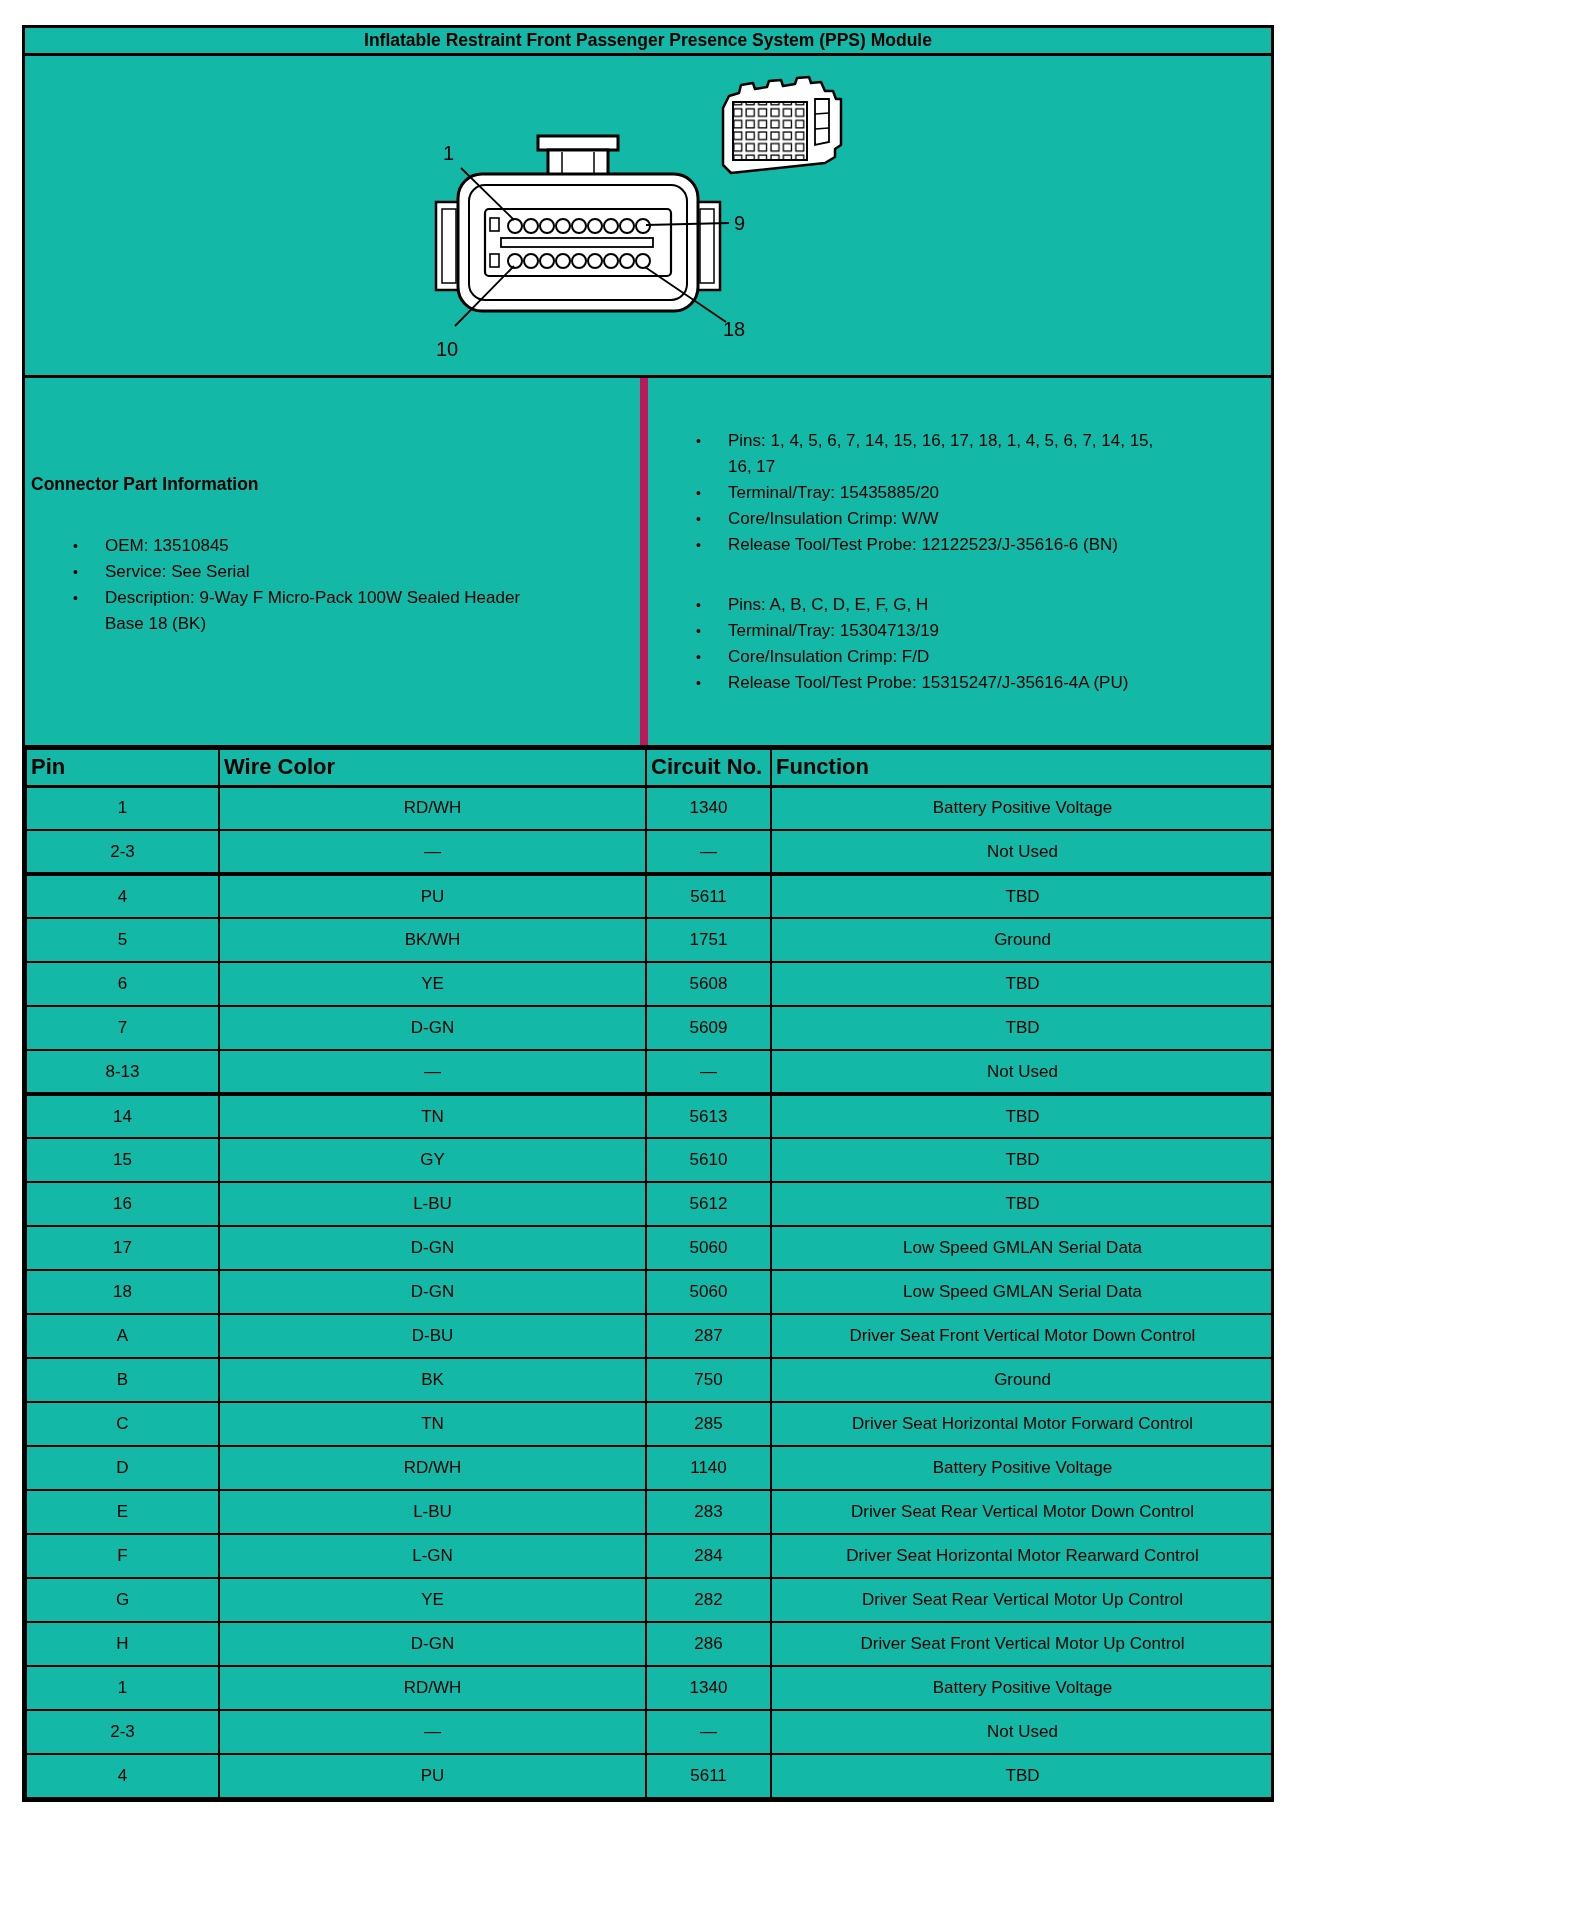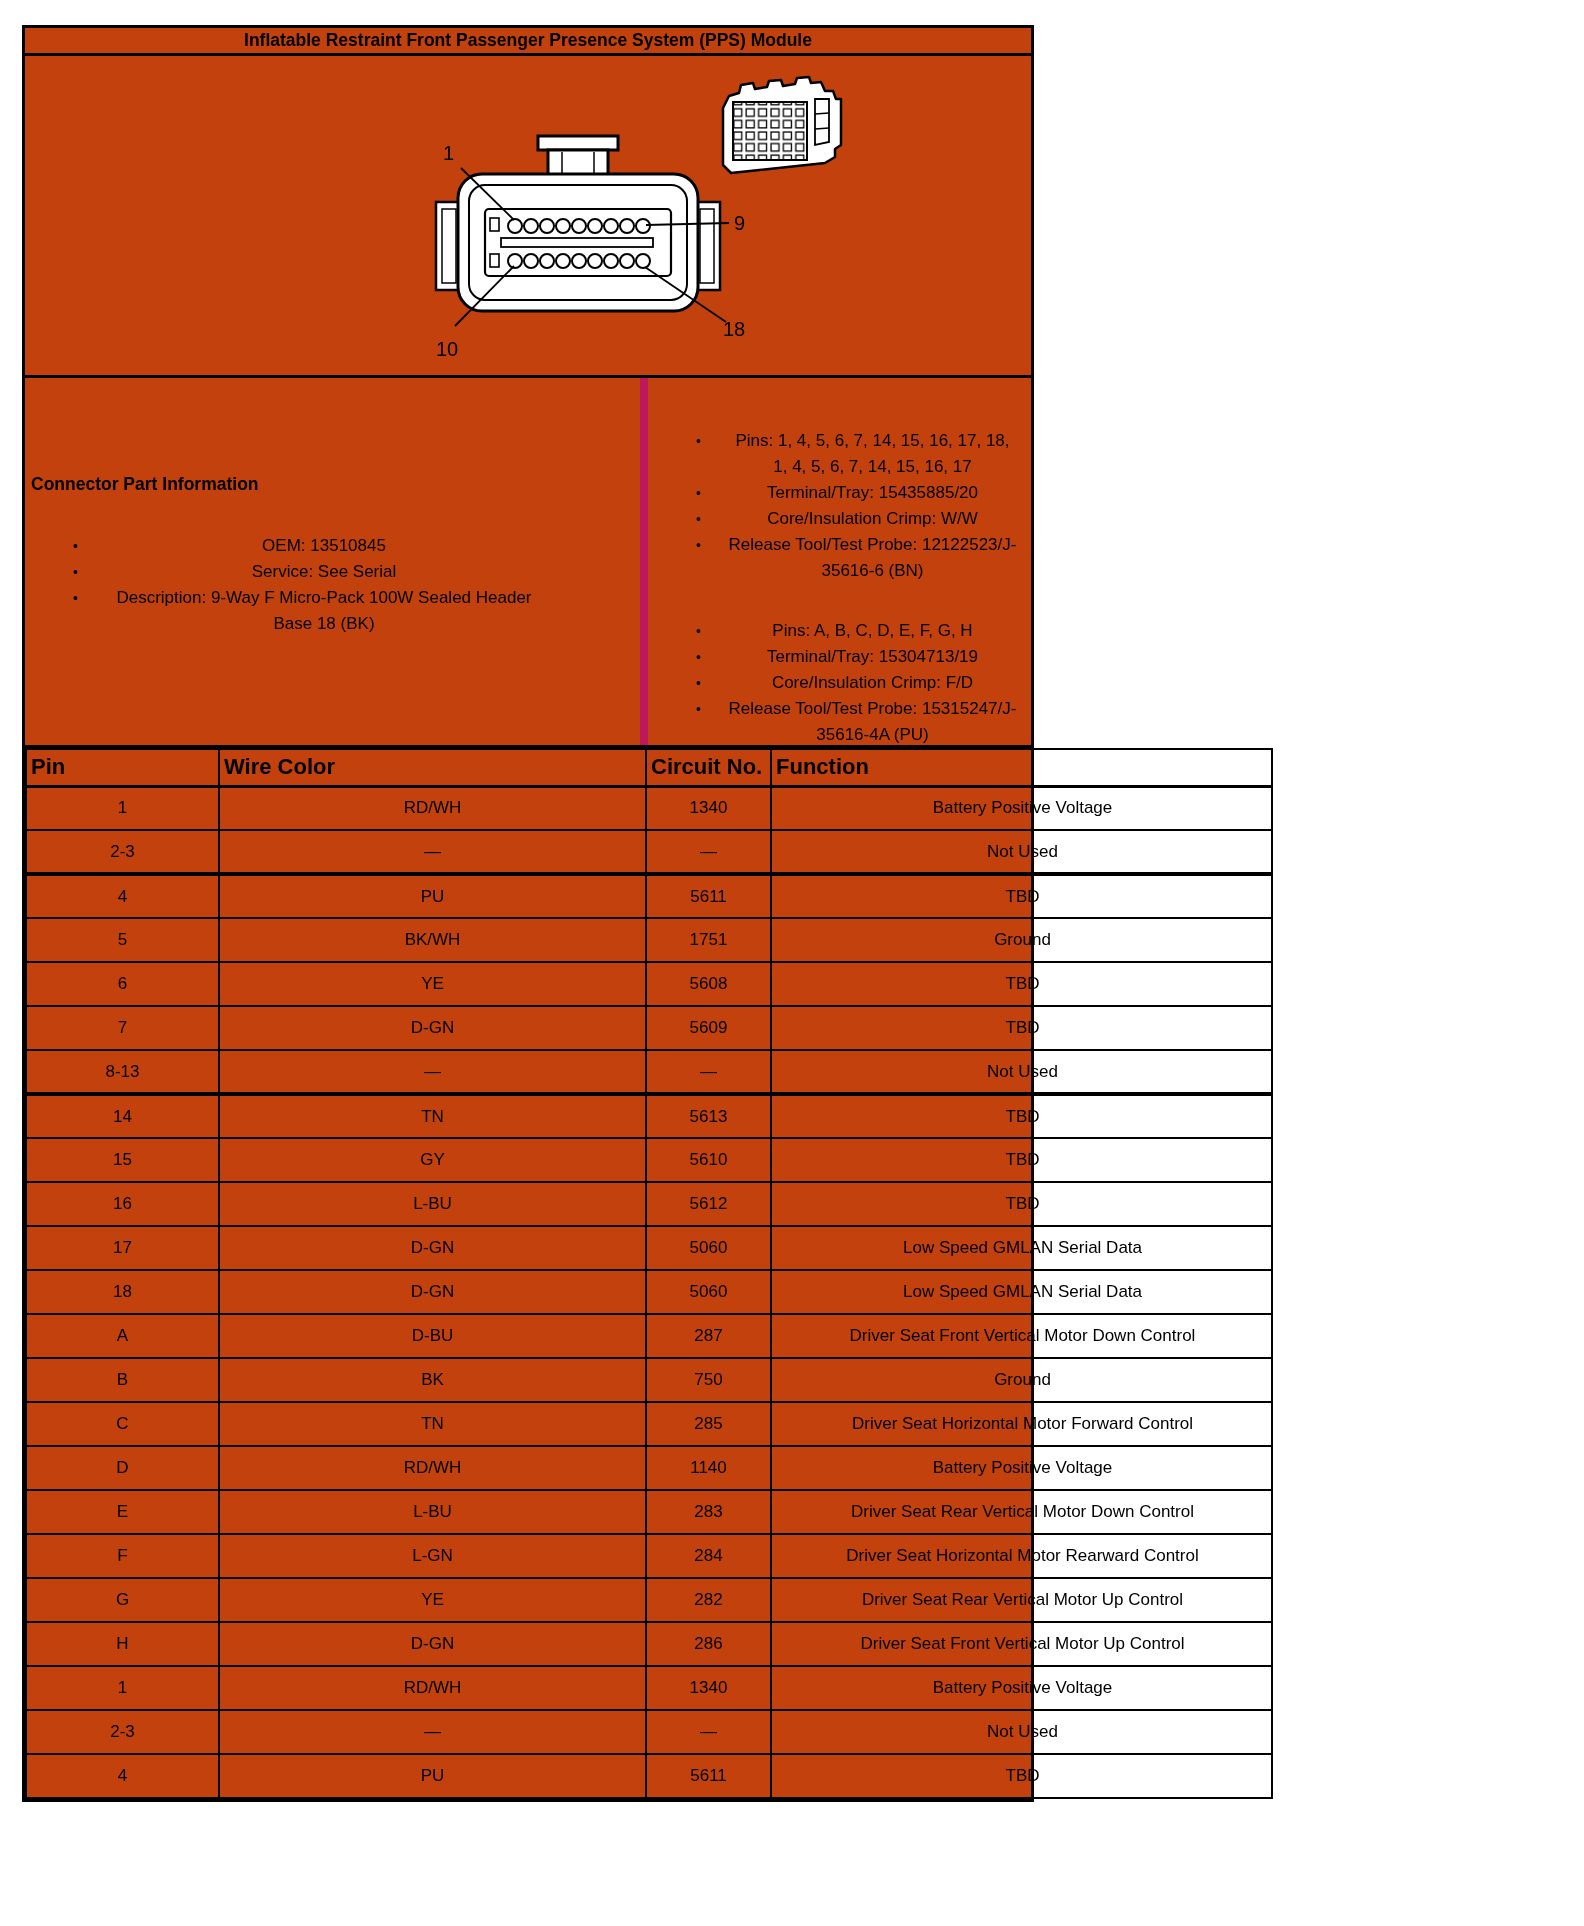--- a/index.html
+++ b/index.html
@@ -1,37 +1,37 @@
 <!DOCTYPE html>
 <html><head>
 <meta charset="utf-8">
 <style>
   * { box-sizing: border-box; }
   html,body { margin:0; padding:0; background:#e8e8e8; }
   body { font-family:"Liberation Sans", sans-serif; color:#000; }
   .page { position:relative; width:1584px; height:1926px; background:#fff; overflow:hidden; }
-  .doc { position:absolute; left:22px; top:25px; width:1012px; border:3px solid #000; background:#c2410c; }
+  .doc { position:absolute; left:22px; top:25px; width:1252px; border:3px solid #000; background:#14b8a6; }
 
   .title-bar { height:28px; border-bottom:3px solid #000; display:flex; align-items:center; justify-content:center;
                font-weight:bold; font-size:17.5px; }
 
   .diagram-area { position:relative; height:322px; border-bottom:3px solid #000; }
   .diagram-area svg { position:absolute; left:0; top:0; }
   .callout { position:absolute; font-size:20px; }
 
   .info-row { display:flex; height:370px; border-bottom:3px solid #000; }
   .connector-info { width:623px; border-right:8px solid #be185d; padding:95px 10px 18px 6px; }
   .terminal-info { flex:1; padding:8px 14px 0 6px; }
   .section-title { font-weight:bold; font-size:17.5px; line-height:22px; }
   .connector-info .bullet-list { margin-top:38px; }
   .terminal-info .bullet-list.group1 { margin-top:42px; }
   .terminal-info .bullet-list.group2 { margin-top:34px; }
   .bullet-item { display:flex; font-size:17px; line-height:26px; }
   .bullet { flex:none; width:32px; margin-left:42px; font-size:14px; line-height:26px; }
-  .bullet-text { flex:1;text-align:center; }
+  .bullet-text { flex:1; }
   .connector-info .bullet-text { max-width:438px; }
   .terminal-info  .bullet-text { max-width:445px; }
 
   table.pin-table { width:100%; border-collapse:collapse; table-layout:fixed; }
   .pin-table th { height:37px; border:2px solid #000; border-bottom:3px solid #000;
                   font-size:22px; font-weight:bold; text-align:left; padding:0 4px; }
   .pin-table td { height:44px; border:2px solid #000; font-size:17px; text-align:center; padding:0 4px; overflow:hidden; }
   .pin-table td.col3 { text-align:center; padding-left:6px; }
   .pin-table tr.thick td { border-bottom-width:4px; }
 </style>

